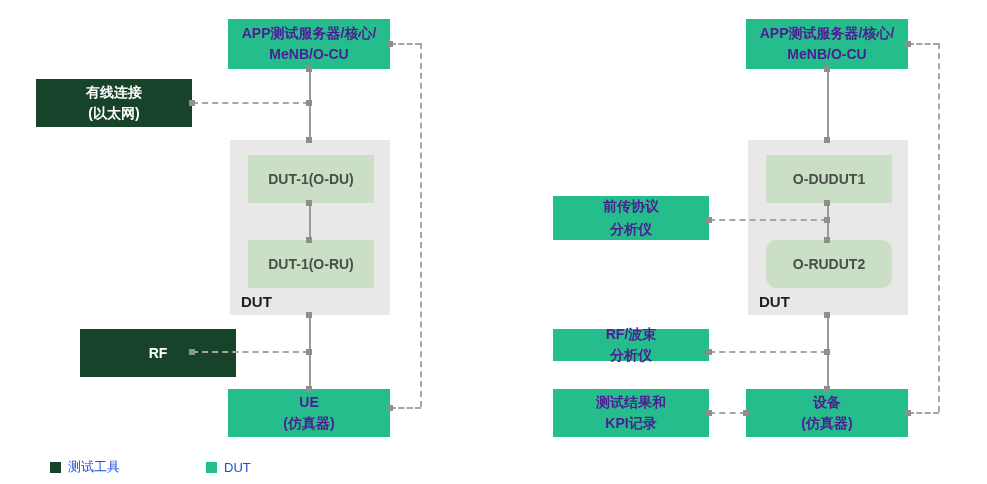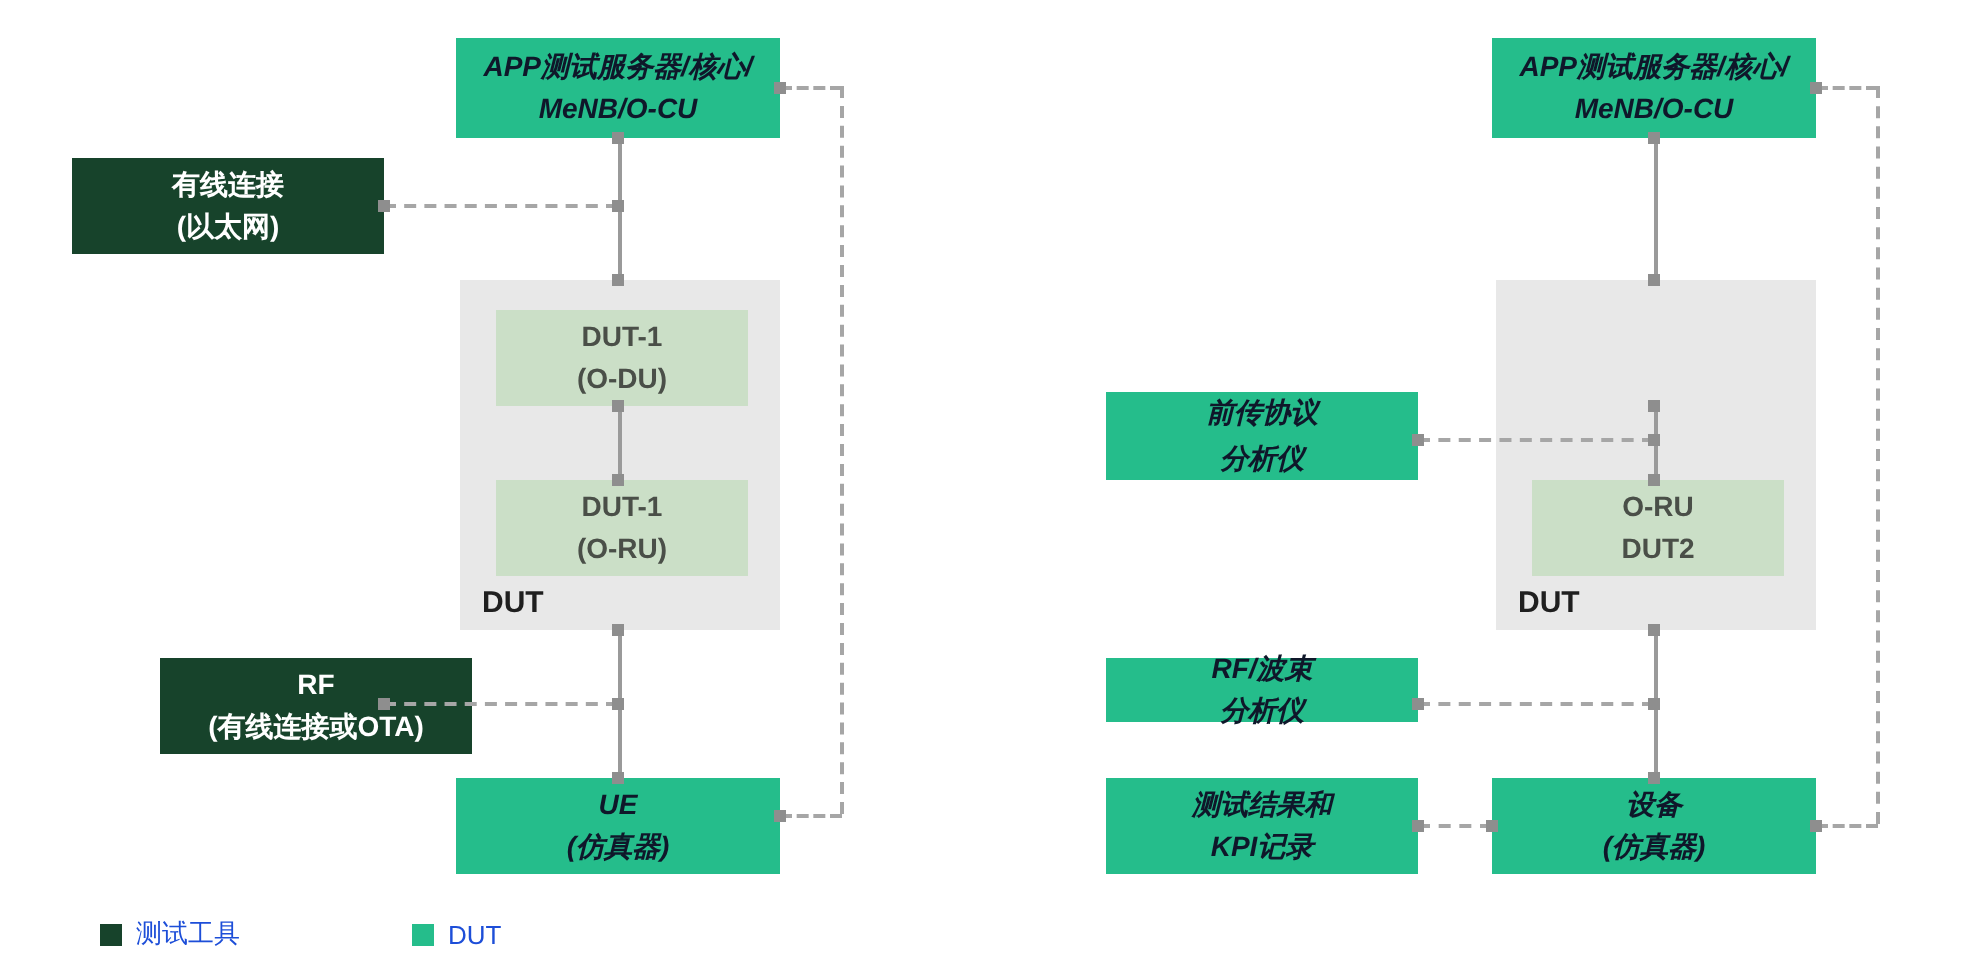--- a/index.html
+++ b/index.html
@@ -4,26 +4,26 @@
 <style>
   html,body{margin:0;padding:0;background:#ffffff;}
   .canvas{
     position:relative;width:987px;height:484px;background:#ffffff;
     font-family:"Liberation Sans","DejaVu Sans",sans-serif;overflow:hidden;
   }
   .box{
     position:absolute;display:flex;flex-direction:column;align-items:center;justify-content:center;
     text-align:center;font-size:14px;font-weight:700;line-height:21px;box-sizing:border-box;
   }
-  .box-green{background:#25bd8b;color:#0f172a;font-style:italic;}
+  .box-green{background:#25bd8b;color:#4c1d95;}
   .box-dark{background:#17432b;color:#ffffff;}
   .dut-container{position:absolute;background:#e8e8e8;}
   .inner-box{
     position:absolute;background:#cbdfc7;color:#4a4f48;
-    display:flex;flex-direction:column;align-items:center;justify-content:center;
+    display:flex;flex-direction:row;align-items:center;justify-content:center;
     text-align:center;font-size:14px;font-weight:600;line-height:21px;
   }
   .dut-label{position:absolute;color:#1f1f1f;font-size:15px;font-weight:600;}
   .vline{position:absolute;width:1.5px;background:#9a9a9a;}
   .hdash{position:absolute;height:0;border-top:2px dashed #a6a6a6;}
   .vdash{position:absolute;width:0;border-left:2px dashed #a6a6a6;}
   .sq{position:absolute;width:6px;height:6px;background:#8e8e8e;}
   .legend{position:absolute;top:458px;left:50px;display:flex;align-items:center;gap:8px;}
   .legend-item{display:flex;align-items:center;gap:7px;}
   .swatch{width:11px;height:11px;display:inline-block;}
@@ -53,21 +53,20 @@
     <span>(O-DU)</span>
   </div>
   <div class="inner-box" style="left:248px;top:240px;width:126px;height:48px;">
     <span>DUT-1</span>
     <span>(O-RU)</span>
   </div>
   <div class="dut-label" style="left:241px;top:293px;">DUT</div>
 
   <div class="box box-dark" style="left:36px;top:329px;width:156px;height:48px;margin-left:44px;">
     <span>RF</span>
-    <span>(有线连接或OTA)</span>
   </div>
 
   <div class="box box-green" style="left:228px;top:389px;width:162px;height:48px;">
     <span>UE</span>
     <span>(仿真器)</span>
   </div>
 
   <div class="vline" style="left:309px;top:69px;height:71px;"></div>
   <div class="vline" style="left:309px;top:203px;height:37px;"></div>
   <div class="vline" style="left:309px;top:315px;height:74px;"></div>
@@ -82,21 +81,25 @@
     <span>APP测试服务器/核心/</span>
     <span>MeNB/O-CU</span>
   </div>
 
   <div class="box box-green" style="left:553px;top:196px;width:156px;height:44px;justify-content:space-between;">
     <span>前传协议</span>
     <span>分析仪</span>
   </div>
 
   <div class="dut-container" style="left:748px;top:140px;width:160px;height:175px;"></div>
-  <div class="inner-box" style="left:766px;top:240px;width:126px;height:48px;">
+  <div class="inner-box" style="left:766px;top:155px;width:126px;height:48px;">
+    <span>O-DU</span>
+    <span>DUT1</span>
+  </div>
+  <div class="inner-box" style="left:766px;top:240px;width:126px;height:48px;border-radius:11px;">
     <span>O-RU</span>
     <span>DUT2</span>
   </div>
   <div class="dut-label" style="left:759px;top:293px;">DUT</div>
 
   <div class="box box-green" style="left:553px;top:329px;width:156px;height:32px;">
     <span>RF/波束</span>
     <span>分析仪</span>
   </div>
 

